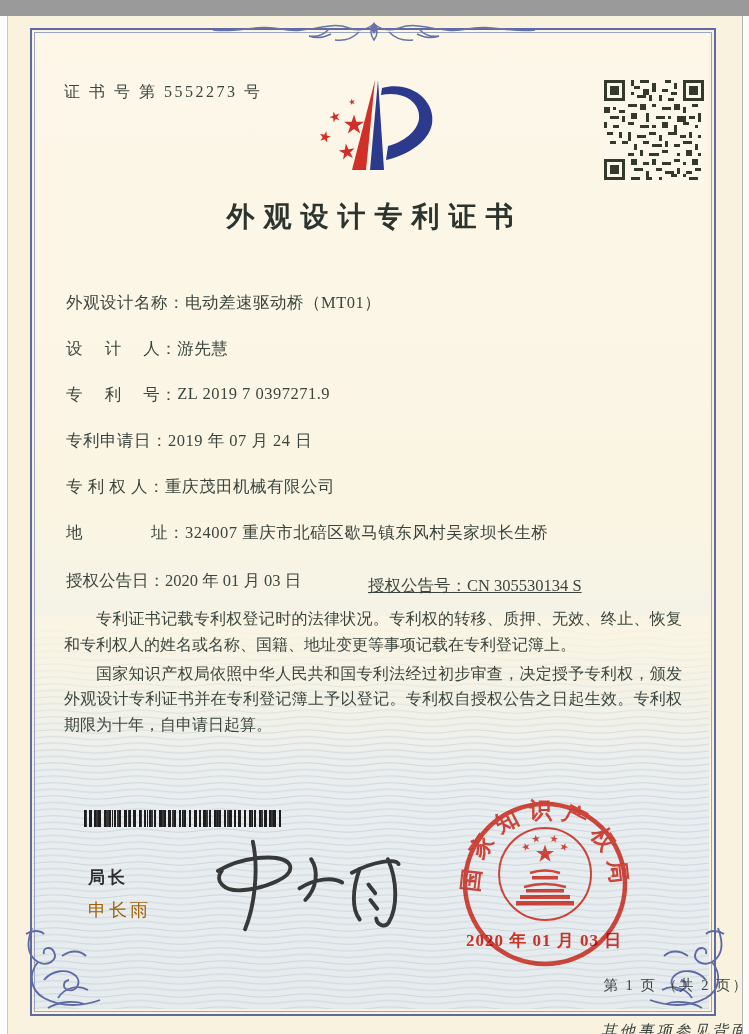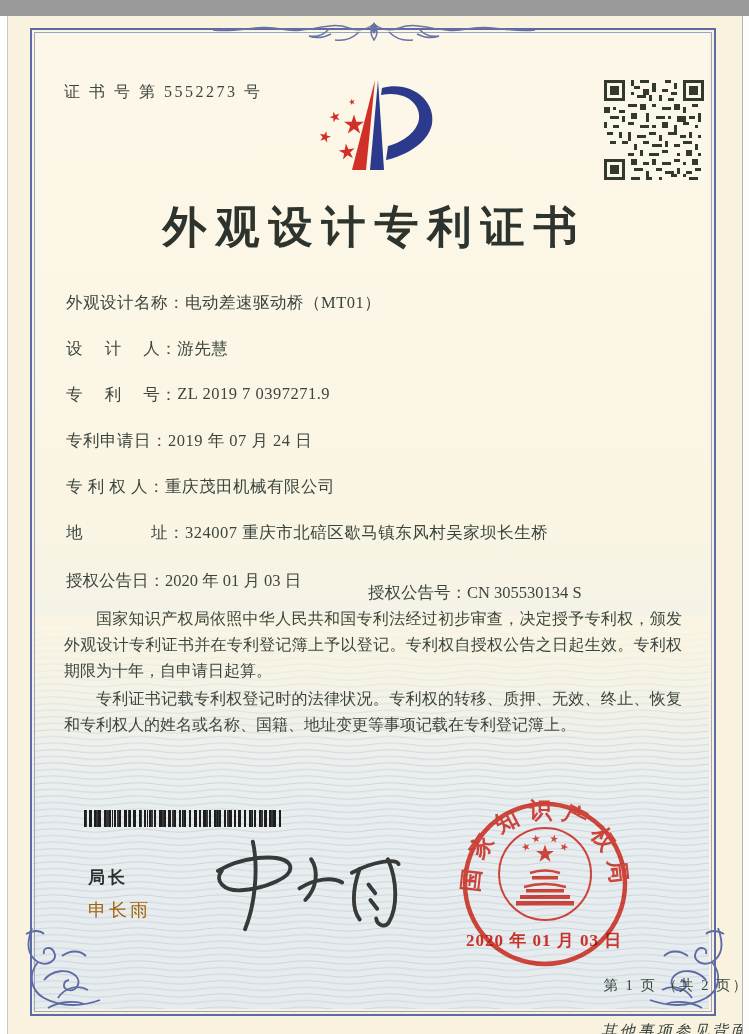--- a/index.html
+++ b/index.html
@@ -19,28 +19,28 @@
   .frame-inner{position:absolute;inset:2px;border:1px solid #9aa5c6;}
   .top-ornament{position:absolute;left:209px;top:0;width:330px;height:34px;}
   .corner{position:absolute;width:88px;height:96px;}
   .corner.bl{left:18px;top:906px;}
   .corner.br{left:644px;top:906px;transform:scaleX(-1);}
   
   .cert-no{position:absolute;left:64px;top:66px;font-size:16px;letter-spacing:2.5px;color:#3c463f;}
   .logo{position:absolute;left:288px;top:46px;width:170px;height:120px;}
   .qr{position:absolute;left:604px;top:64px;width:100px;height:100px;}
   .title{position:absolute;left:0;right:0;top:182px;margin:0;text-align:center;
-        font-size:44px;font-weight:700;letter-spacing:9px;color:#2d342e;}
+        font-size:28px;font-weight:700;letter-spacing:9px;color:#2d342e;}
   
   .fields{position:absolute;left:66px;top:276px;width:620px;}
   .field{display:flex;height:46px;align-items:flex-start;font-size:16.5px;letter-spacing:.5px;}
   .field .lbl{white-space:pre;}
   .field .val{white-space:pre;text-align:center;}
   .grant-row{position:absolute;left:66px;top:554px;width:620px;font-size:16.5px;}
-  .grant-no{position:absolute;left:302px;top:12px;}
+  .grant-no{position:absolute;left:302px;top:5px;text-decoration:underline;}
   
   .paras{position:absolute;left:64px;top:590px;width:618px;}
   .paras p{margin:0 0 3px 0;font-size:16px;line-height:25.8px;text-indent:2em;
         text-align:justify;color:#3b453e;}
   
   .barcode{position:absolute;left:84px;top:794px;width:198px;height:17px;
         background:
           repeating-linear-gradient(90deg,#1d1d1d 0 2px,rgba(0,0,0,0) 2px 5px),
           repeating-linear-gradient(90deg,#1d1d1d 0 1px,rgba(0,0,0,0) 1px 7px),
           repeating-linear-gradient(90deg,rgba(25,25,25,.85) 0 3px,rgba(0,0,0,0) 3px 11px);}
@@ -172,22 +172,22 @@
         <span class="val">324007 重庆市北碚区歇马镇东风村吴家坝长生桥</span>
     </div>
   </div>
 
   <div class="grant-row">
     <span><span class="lbl">授权公告日：</span><span class="val">2020 年 01 月 03 日</span></span>
     <span class="grant-no"><span class="lbl">授权公告号：</span><span class="val">CN 305530134 S</span></span>
   </div>
 
   <div class="paras">
+    <p>专利证书记载专利权登记时的法律状况。专利权的转移、质押、无效、终止、恢复和专利权人的姓名或名称、国籍、地址变更等事项记载在专利登记簿上。</p>
     <p>国家知识产权局依照中华人民共和国专利法经过初步审查，决定授予专利权，颁发外观设计专利证书并在专利登记簿上予以登记。专利权自授权公告之日起生效。专利权期限为十年，自申请日起算。</p>
-    <p>专利证书记载专利权登记时的法律状况。专利权的转移、质押、无效、终止、恢复和专利权人的姓名或名称、国籍、地址变更等事项记载在专利登记簿上。</p>
   </div>
 
   <div class="barcode"></div>
 
   <div class="sig-title">局长</div>
   <div class="sig-name">申长雨</div>
 
   <svg class="signature" viewBox="0 0 210 105">
     <g stroke="#262626" stroke-width="4" stroke-linecap="round" stroke-linejoin="round" fill="none" opacity="0.9">
       <path d="M22 40 C50 24 90 22 96 34 C101 46 72 58 46 60 C28 61 18 50 26 40"></path>

